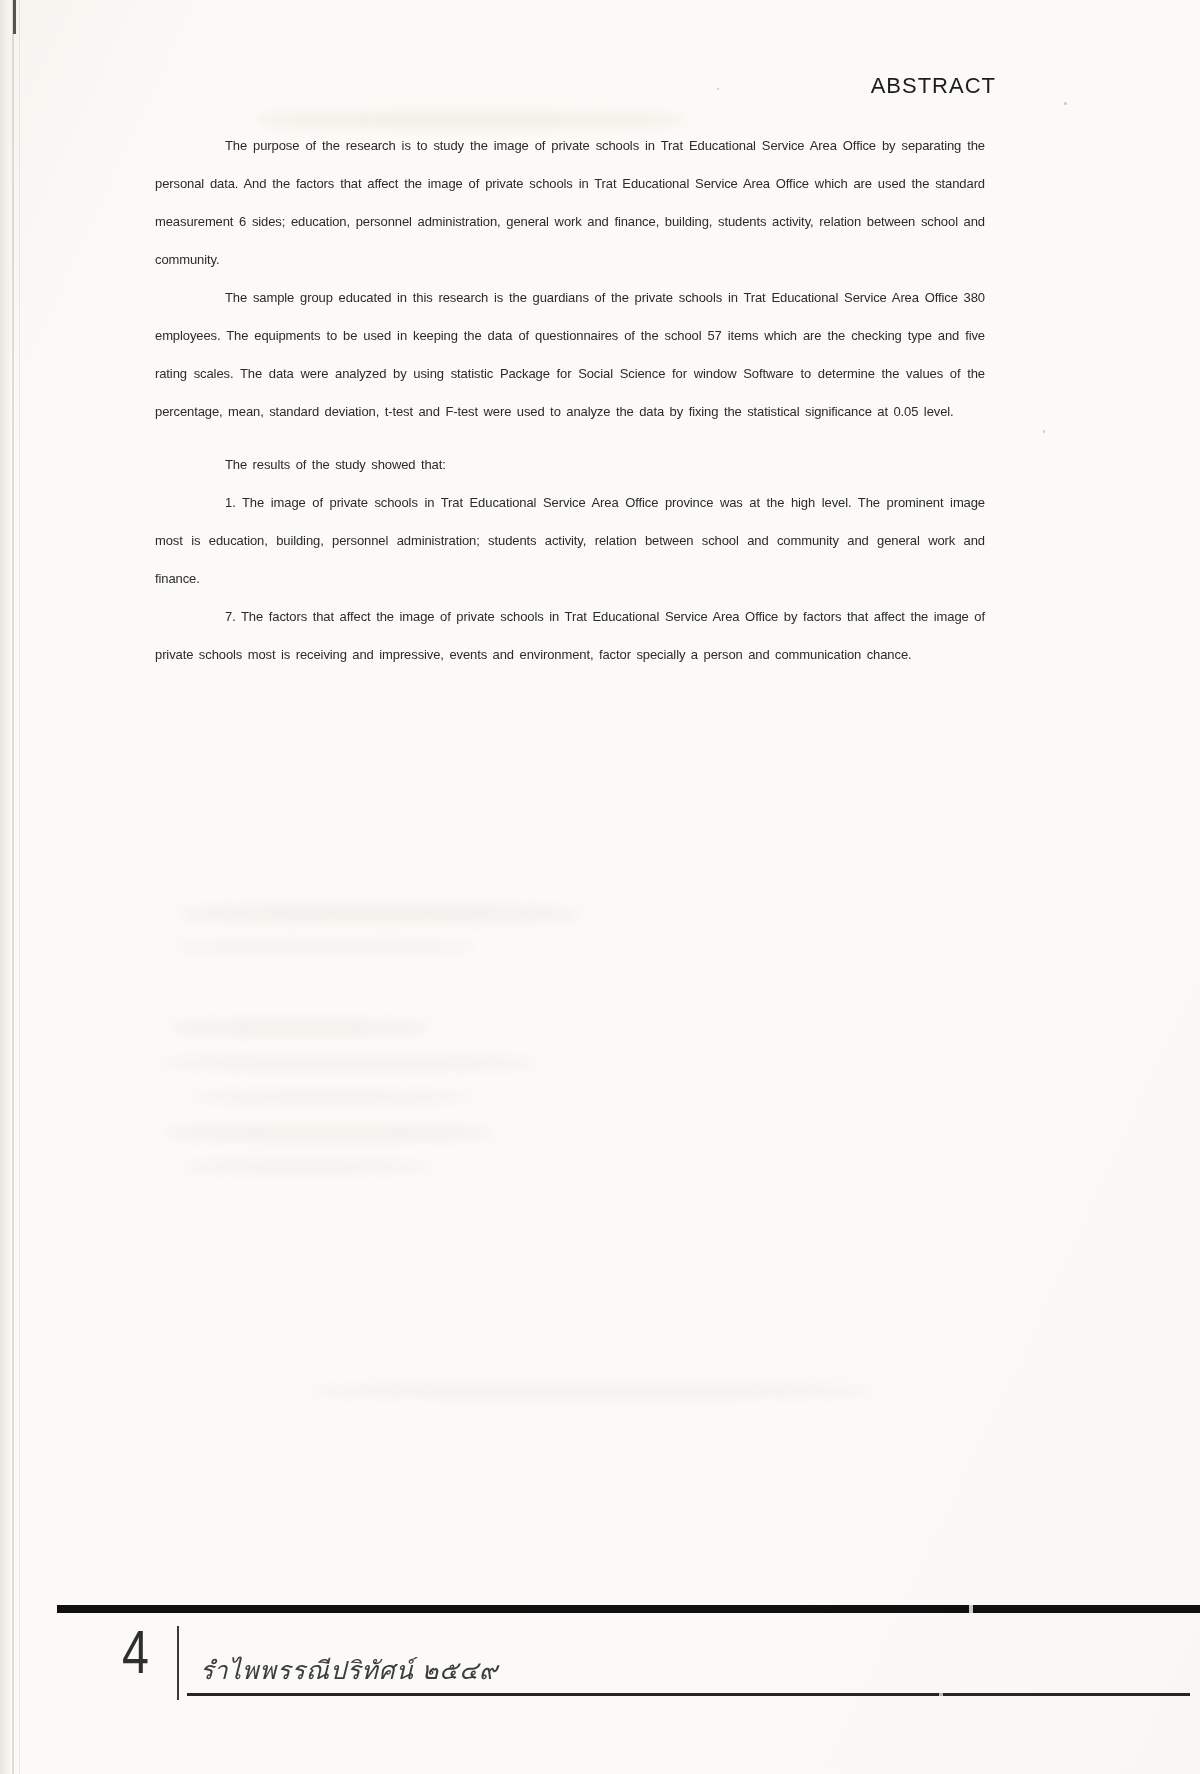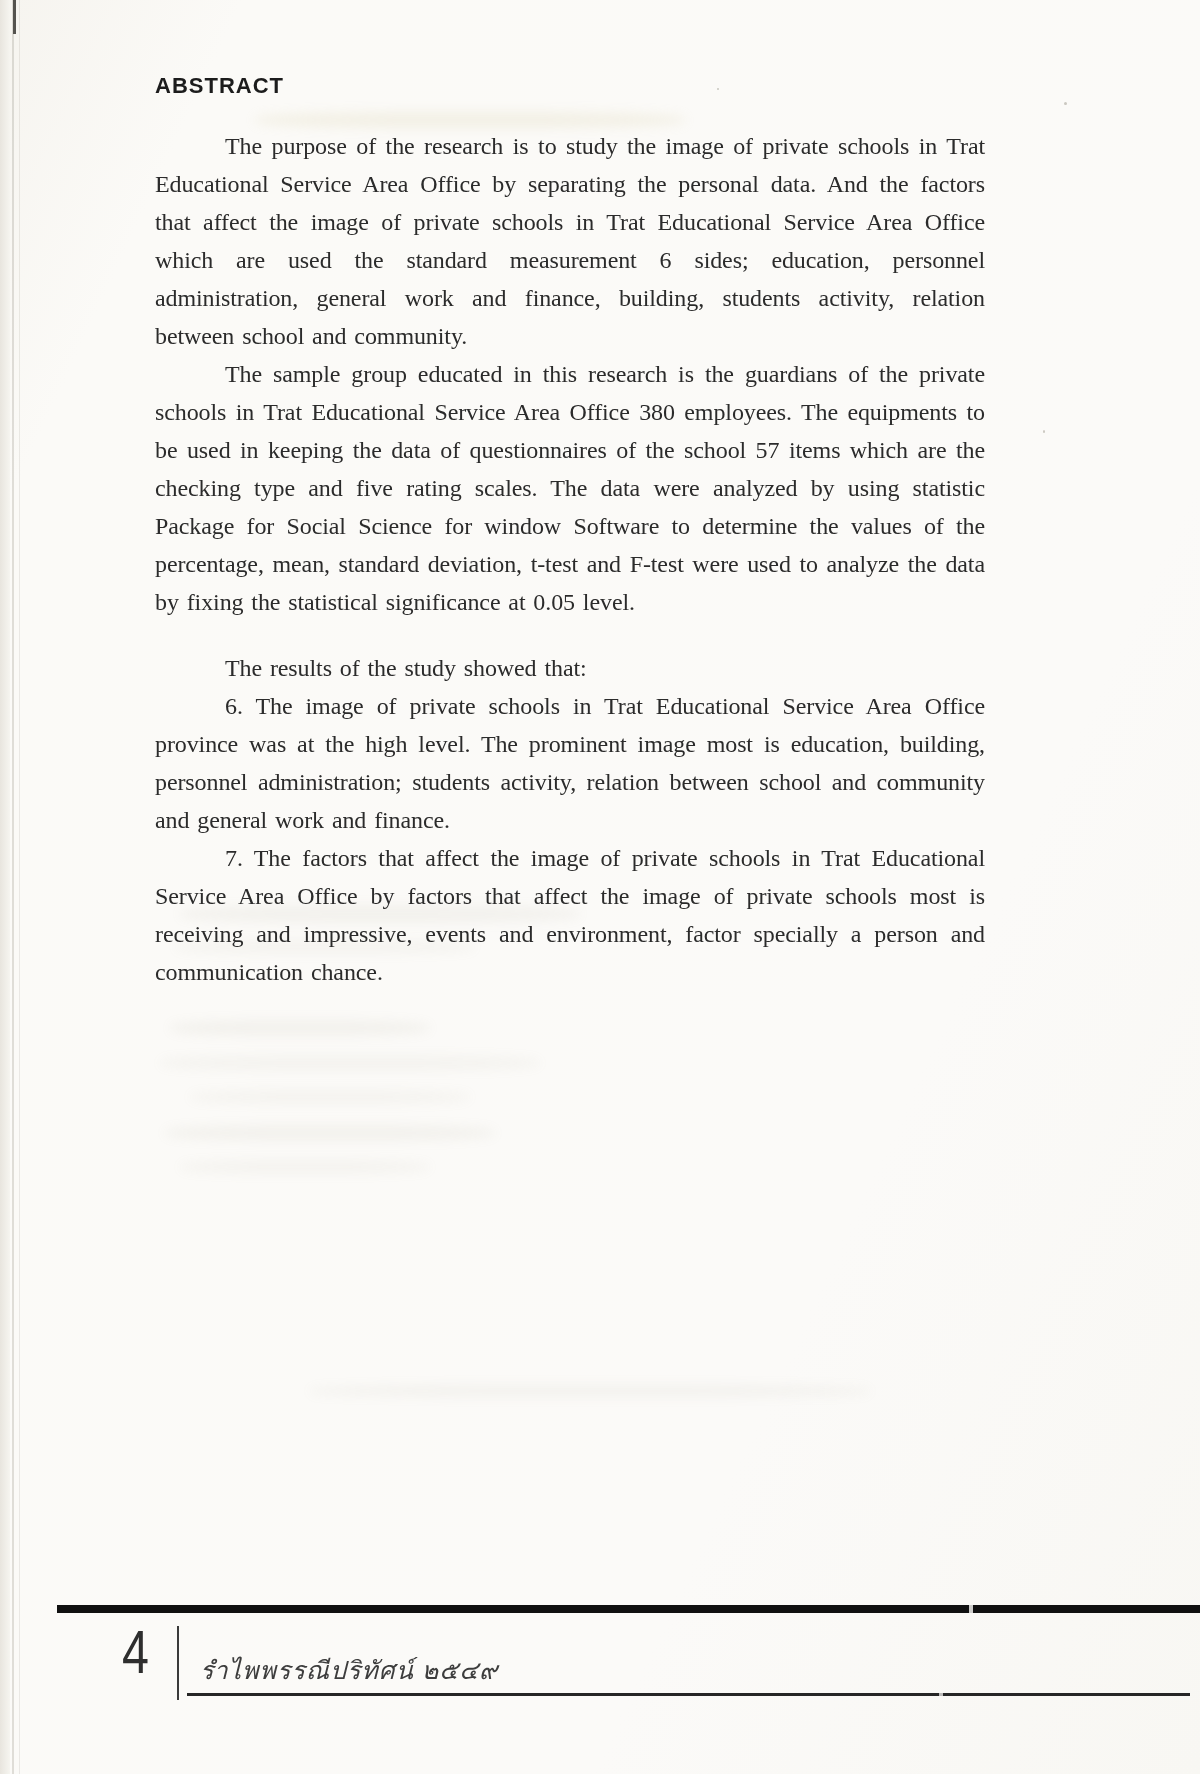--- a/index.html
+++ b/index.html
@@ -20,42 +20,41 @@
   .edge-line-a { position:absolute; left:12px; top:0; width:2px; height:100%;
                  background: rgba(125,118,105,0.22); }
   .edge-line-b { position:absolute; left:19px; top:0; width:1px; height:100%;
                  background: rgba(150,143,128,0.16); }
   .edge-mark   { position:absolute; left:13px; top:0; width:3px; height:34px;
                  background: #55534e; }
 
   
   .title {
     position: absolute;
-    top: 58px; left: 155px; width: 828px;
-    text-align: left;
+    top: 58px; left: 168px; width: 828px;
+    text-align: right;
     font-size: 22px;
-    font-weight: bold;
+    font-weight: normal;
     letter-spacing: 1px;
     color: #1c1c1c;
   }
 
   
   .body-text {
     position: absolute;
     top: 127px; left: 155px; width: 830px;
-    font-size: 24px;
+    font-size: 13px;
     line-height: 38px;
     text-align: justify;
     letter-spacing: -0.1px;
     word-spacing: 2px;
     color: #2b2b2b;
-    font-family: Liberation Serif, serif;
   }
   .body-text p { margin: 0; text-indent: 70px; }
-  .body-text p:nth-child(3) { margin-top: 28px; }
+  .body-text p:nth-child(3) { margin-top: 15px; }
 
   
   .smudge { position:absolute; filter: blur(6px); border-radius: 40%;
             background:#aaa693; pointer-events:none; }
   .sm-top { left:255px; top:112px; width:430px; height:16px; background:#d6cda6; opacity:.22; }
   .sm-1 { left:180px; top:905px;  width:400px; height:18px; opacity:.10; }
   .sm-2 { left:175px; top:940px;  width:300px; height:14px; opacity:.08; }
   .sm-3 { left:170px; top:1020px; width:260px; height:16px; opacity:.10; }
   .sm-4 { left:160px; top:1055px; width:380px; height:16px; opacity:.08; }
   .sm-5 { left:190px; top:1090px; width:280px; height:14px; opacity:.08; }
@@ -119,21 +118,21 @@
   <div class="speck sp-1"></div>
   <div class="speck sp-2"></div>
   <div class="speck sp-3"></div>
 
   <h1 class="title">ABSTRACT</h1>
 
   <div class="body-text">
       <p>The purpose of the research is to study the image of private schools in Trat Educational Service Area Office by separating the personal data. And the factors that affect the image of private schools in Trat Educational Service Area Office which are used the standard measurement 6 sides; education, personnel administration, general work and finance, building, students activity, relation between school and community.</p>
       <p>The sample group educated in this research is the guardians of the private schools in Trat Educational Service Area Office 380 employees. The equipments to be used in keeping the data of questionnaires of the school 57 items which are the checking type and five rating scales. The data were analyzed by using statistic Package for Social Science for window Software to determine the values of the percentage, mean, standard deviation, t-test and F-test were used to analyze the data by fixing the statistical significance at 0.05 level.</p>
       <p>The results of the study showed that:</p>
-      <p>6. The image of private schools in Trat Educational Service Area Office province was at the high level. The prominent image most is education, building, personnel administration; students activity, relation between school and community and general work and finance.</p>
+      <p>1. The image of private schools in Trat Educational Service Area Office province was at the high level. The prominent image most is education, building, personnel administration; students activity, relation between school and community and general work and finance.</p>
       <p>7. The factors that affect the image of private schools in Trat Educational Service Area Office by factors that affect the image of private schools most is receiving and impressive, events and environment, factor specially a person and communication chance.</p>
     </div>
 
   <div class="footer-bar">
     <div class="notch"></div>
   </div>
   <div class="page-number">4</div>
   <div class="footer-vline"></div>
   <div class="footer-journal">รำไพพรรณีปริทัศน์  ๒๕๔๙</div>
   <div class="footer-thinline">

